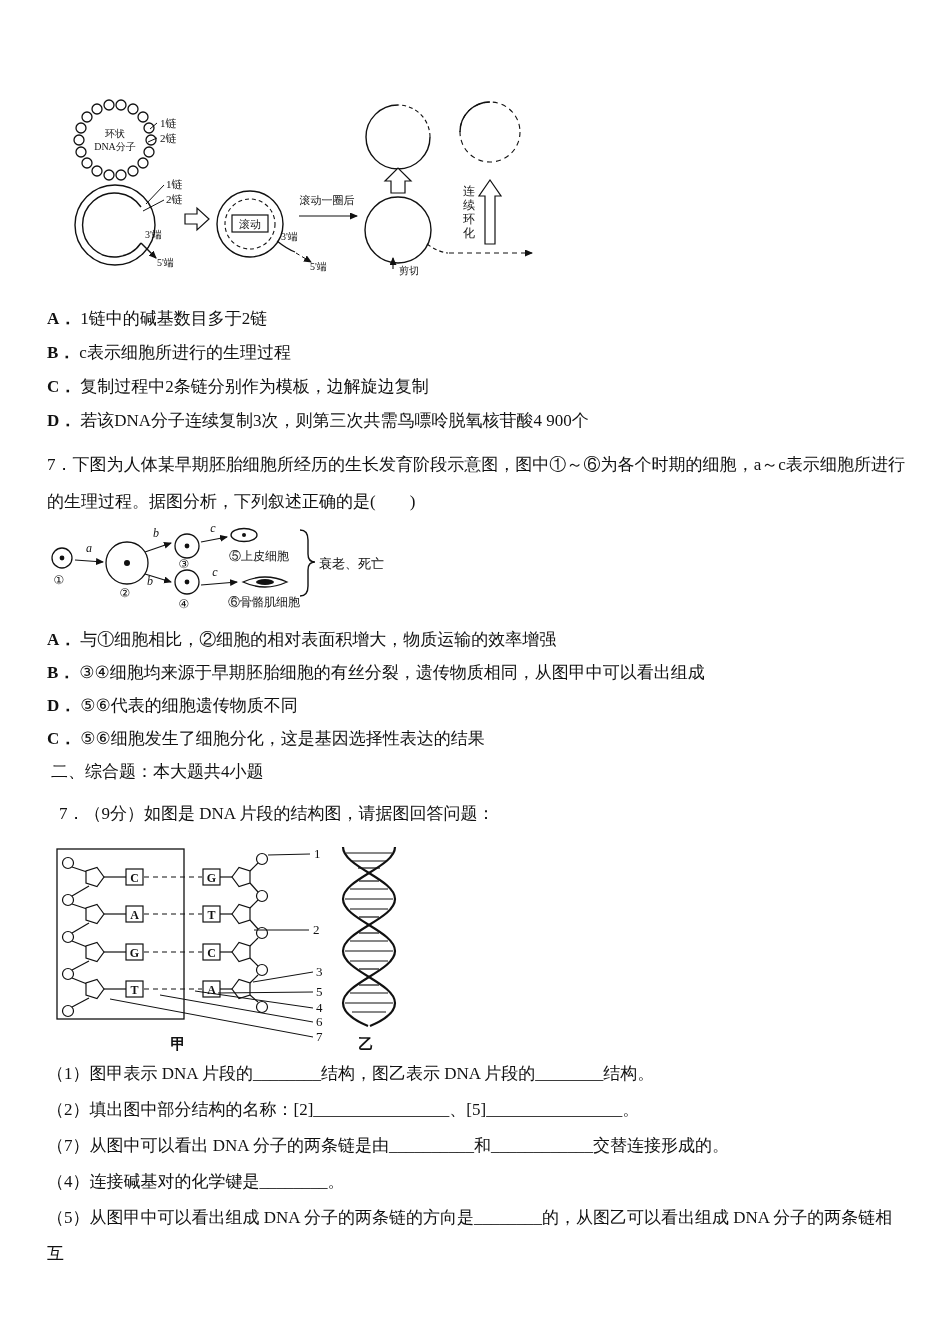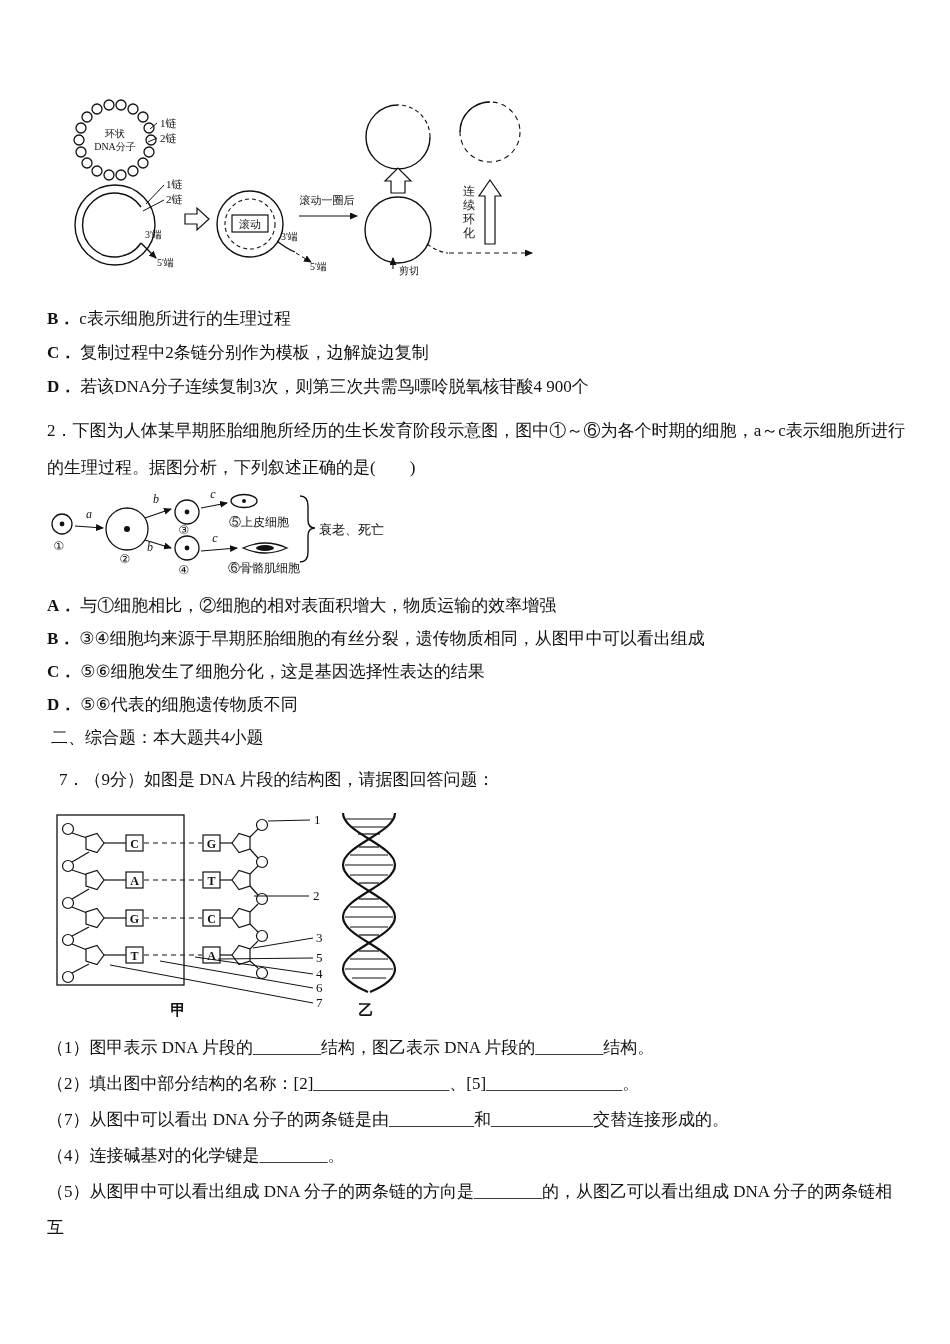--- a/index.html
+++ b/index.html
@@ -15,21 +15,21 @@
   .opts { margin-top:10px; }
   .opt { line-height:34px; }
   .opt .lbl { font-weight:bold; margin-right:4px; }
   .stem { margin:8px 0 0 0; line-height:37px; text-align:justify; }
   .d2 { margin:2px 0 0 0; }
   .opts2 { margin-top:6px; }
   .opts2 .opt { line-height:33px; }
   .section { margin:2px 0 0 4px; line-height:30px; }
   .q7stem { margin:12px; line-height:30px; }
   .d3 { margin:0 0 0 3px; }
-  .subs { margin-top:8px; }
+  .subs { margin-top:0; }
   .subs p { margin:0; line-height:36px; }
 </style>
 </head>
 <body>
 
 <div class="page">
 
   <svg class="d1" width="560" height="200" viewBox="0 0 560 200">
     <defs>
       <marker id="m1" markerWidth="10" markerHeight="8" refX="7" refY="3.5" orient="auto" markerUnits="userSpaceOnUse">
@@ -115,26 +115,27 @@
       <path d="M400,40 A30,30 0 0 1 430,10" stroke-width="1.4"></path>
     </g>
     <text x="409" y="103" font-size="12" text-anchor="middle">连</text>
     <text x="409" y="117" font-size="12" text-anchor="middle">续</text>
     <text x="409" y="131" font-size="12" text-anchor="middle">环</text>
     <text x="409" y="145" font-size="12" text-anchor="middle">化</text>
     <polygon points="425,152 425,104 419,104 430,88 441,104 435,104 435,152" fill="#fff" stroke="#111" stroke-width="1.2"></polygon>
   </svg>
 
   <div class="opts">
+    <div class="opt"><span class="lbl">A．</span><span>1链中的碱基数目多于2链</span></div>
     <div class="opt"><span class="lbl">B．</span><span>c表示细胞所进行的生理过程</span></div>
     <div class="opt"><span class="lbl">C．</span><span>复制过程中2条链分别作为模板，边解旋边复制</span></div>
     <div class="opt"><span class="lbl">D．</span><span>若该DNA分子连续复制3次，则第三次共需鸟嘌呤脱氧核苷酸4 900个</span></div>
   </div>
 
-  <p class="stem">2．下图为人体某早期胚胎细胞所经历的生长发育阶段示意图，图中①～⑥为各个时期的细胞，a～c表示细胞所进行的生理过程。据图分析，下列叙述正确的是(　　)</p>
+  <p class="stem">7．下图为人体某早期胚胎细胞所经历的生长发育阶段示意图，图中①～⑥为各个时期的细胞，a～c表示细胞所进行的生理过程。据图分析，下列叙述正确的是(　　)</p>
 
   <svg class="d2" width="345" height="95" viewBox="0 0 345 95">
     <defs>
       <marker id="m2" markerWidth="10" markerHeight="8" refX="7" refY="3.5" orient="auto" markerUnits="userSpaceOnUse">
         <path d="M0,0 L8,3.5 L0,7 Z" fill="#111"></path>
       </marker>
     </defs>
     <g fill="#fff" stroke="#111" stroke-width="1.3">
       <circle cx="15" cy="36" r="10"></circle>
       <circle cx="80" cy="41" r="21"></circle>
@@ -169,22 +170,22 @@
     <text x="168" y="54" font-size="12" font-style="italic" text-anchor="middle">c</text>
     <text x="182" y="38" font-size="12">⑤上皮细胞</text>
     <text x="181" y="84" font-size="12">⑥骨骼肌细胞</text>
     <path d="M253,8 Q261,8 261,18 L261,32 Q261,40 268,40 Q261,40 261,48 L261,64 Q261,74 253,74" fill="none" stroke="#111" stroke-width="1.4"></path>
     <text x="272" y="46" font-size="13">衰老、死亡</text>
   </svg>
 
   <div class="opts opts2">
     <div class="opt"><span class="lbl">A．</span><span>与①细胞相比，②细胞的相对表面积增大，物质运输的效率增强</span></div>
     <div class="opt"><span class="lbl">B．</span><span>③④细胞均来源于早期胚胎细胞的有丝分裂，遗传物质相同，从图甲中可以看出组成</span></div>
+    <div class="opt"><span class="lbl">D．</span><span>⑤⑥代表的细胞遗传物质不同</span></div>
     <div class="opt"><span class="lbl">C．</span><span>⑤⑥细胞发生了细胞分化，这是基因选择性表达的结果</span></div>
-    <div class="opt"><span class="lbl">D．</span><span>⑤⑥代表的细胞遗传物质不同</span></div>
   </div>
 
   <p class="section">二、综合题：本大题共4小题</p>
   <p class="q7stem">7．（9分）如图是 DNA 片段的结构图，请据图回答问题：</p>
 
   <svg class="d3" width="395" height="215" viewBox="0 0 395 215">
     <defs>
       <g id="pR">
           <polygon points="10,0 3,-9.5 -8,-6 -8,6 3,9.5" fill="#fff" stroke="#111" stroke-width="1.2"></polygon>
         </g>

